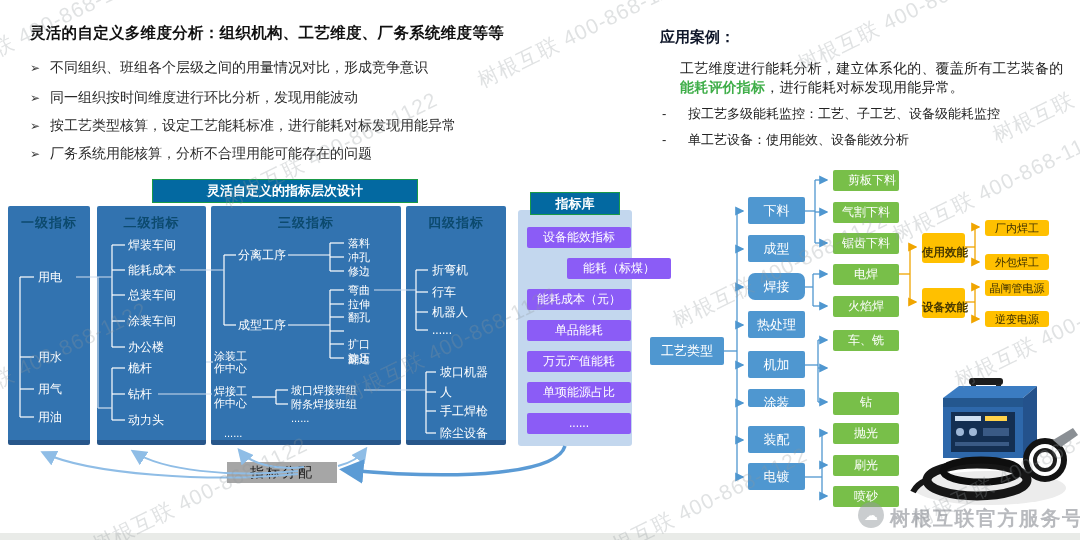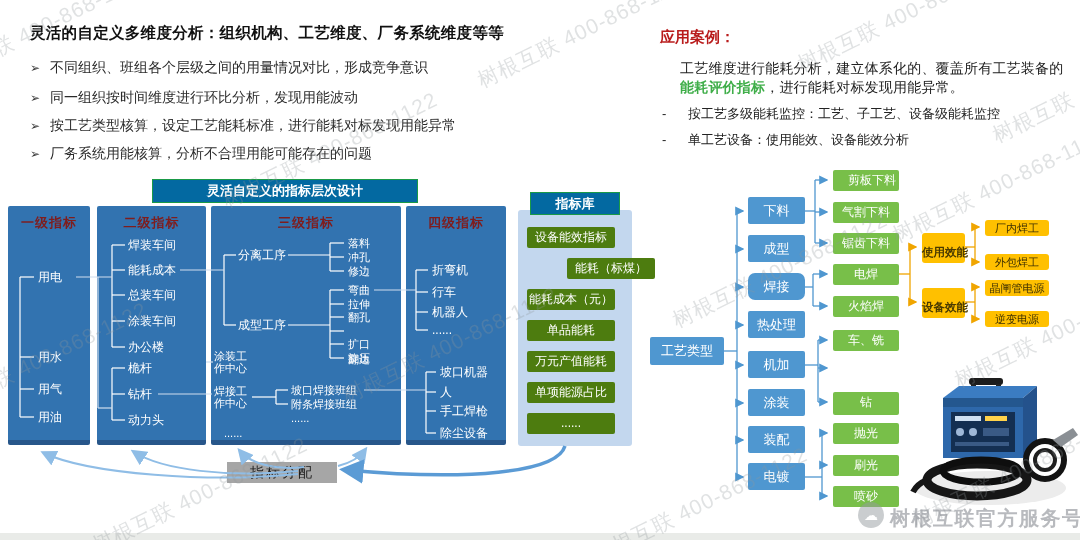--- a/index.html
+++ b/index.html
@@ -7,33 +7,33 @@
          font-family:"Liberation Sans","DejaVu Sans",sans-serif;color:#1a1a1a;}
   
   .slide-title{position:absolute;left:30px;top:23px;font-size:15.5px;font-weight:bold;color:#111;white-space:nowrap;letter-spacing:.3px;}
   .bullet-row{position:absolute;left:30px;white-space:nowrap;font-size:14px;color:#2b2b2b;}
   .bullet-row .mk{display:inline-block;width:20px;color:#3a3a3a;font-size:12px;}
   
   .green-bar{position:absolute;background:#0369a1;border:1px solid #1a9a47;color:#fff;font-weight:bold;
              font-size:13px;text-align:center;box-sizing:border-box;}
   
   .col{position:absolute;background:#3273b0;border-radius:2px;border-bottom:5px solid #27568a;box-sizing:border-box;}
-  .col-title{position:absolute;color:#7f1d1d;font-weight:bold;font-size:13px;text-align:center;letter-spacing:1px;}
+  .col-title{position:absolute;color:#0c4a6e;font-weight:bold;font-size:13px;text-align:center;letter-spacing:1px;}
   .titem{position:absolute;color:#fff;font-size:12px;transform:translateY(-50%);white-space:nowrap;}
   .titem.small{font-size:11px;}
   .titem.wrap{white-space:normal;line-height:12px;transform:translateY(-50%);}
   
   .lib-panel{position:absolute;left:518px;top:210px;width:114px;height:236px;background:#c3d7ee;border-radius:3px;}
-  .lib-item{position:absolute;left:527px;width:88px;height:21px;background:#4d7c0f;border-radius:2px;
+  .lib-item{position:absolute;left:527px;width:104px;height:21px;background:#8b5cf6;border-radius:2px;
             color:#fff;font-size:12px;line-height:21px;text-align:center;white-space:nowrap;}
   
   .alloc-box{position:absolute;left:227px;top:462px;width:110px;height:21px;background:#a6a6a6;
              color:#1a1a1a;font-size:14px;line-height:21px;text-align:center;letter-spacing:2px;}
   
-  .case-head{position:absolute;left:660px;top:28px;font-size:15px;font-weight:bold;color:#b91c1c;}
+  .case-head{position:absolute;left:660px;top:28px;font-size:15px;font-weight:bold;color:#0f172a;}
   .case-line{position:absolute;left:680px;font-size:14px;color:#222;white-space:nowrap;letter-spacing:.2px;}
   .hl-green{color:#3fae49;font-weight:bold;}
   .case-point{position:absolute;left:662px;font-size:13px;color:#222;white-space:nowrap;}
   .case-point .dash{display:inline-block;width:26px;}
   
   .node{position:absolute;color:#fff;text-align:center;box-sizing:border-box;border-radius:2px;white-space:nowrap;}
   .n-blue{background:#4f97d0;font-size:13px;}
   .n-green{background:#78bf49;font-size:12px;}
   .n-yellow{background:#ffc000;border-radius:3px;color:#4a3a00;font-weight:bold;}
   .y-parent{width:43px;height:30px;font-size:11.5px;line-height:14px;padding-top:12px;}
@@ -139,21 +139,21 @@
   <div class="case-point" style="top:131px;">
     <span class="dash">-</span><span>单工艺设备：使用能效、设备能效分析</span></div>
 
   <div class="node n-blue" style="left:650px;top:337px;width:74px;height:28px;line-height:28px;">工艺类型</div>
 
   <div class="node n-blue" style="left:748px;top:197px;width:57px;height:27px;line-height:27px;">下料</div>
   <div class="node n-blue" style="left:748px;top:235px;width:57px;height:27px;line-height:27px;">成型</div>
   <div class="node n-blue" style="left:748px;top:273px;width:57px;height:27px;line-height:27px;border-radius:7px;">焊接</div>
   <div class="node n-blue" style="left:748px;top:311px;width:57px;height:27px;line-height:27px;">热处理</div>
   <div class="node n-blue" style="left:748px;top:351px;width:57px;height:27px;line-height:27px;">机加</div>
-  <div class="node n-blue" style="left:748px;top:389px;width:57px;height:27px;line-height:27px;">涂装</div>
+  <div class="node n-blue" style="left:748px;top:389px;width:57px;height:18px;line-height:27px;">涂装</div>
   <div class="node n-blue" style="left:748px;top:426px;width:57px;height:27px;line-height:27px;">装配</div>
   <div class="node n-blue" style="left:748px;top:463px;width:57px;height:27px;line-height:27px;">电镀</div>
 
   <div class="node n-green" style="left:833px;top:170px;width:66px;height:21px;line-height:21px;padding-left:12px;">剪板下料</div>
   <div class="node n-green" style="left:833px;top:202px;width:66px;height:21px;line-height:21px;">气割下料</div>
   <div class="node n-green" style="left:833px;top:233px;width:66px;height:21px;line-height:21px;">锯齿下料</div>
   <div class="node n-green" style="left:833px;top:264px;width:66px;height:21px;line-height:21px;">电焊</div>
   <div class="node n-green" style="left:833px;top:296px;width:66px;height:21px;line-height:21px;">火焰焊</div>
   <div class="node n-green" style="left:833px;top:330px;width:66px;height:21px;line-height:21px;">车、铣</div>
   <div class="node n-green" style="left:833px;top:357px;width:66px;height:21px;line-height:21px;margin-top:37px;">刨、磨</div>

